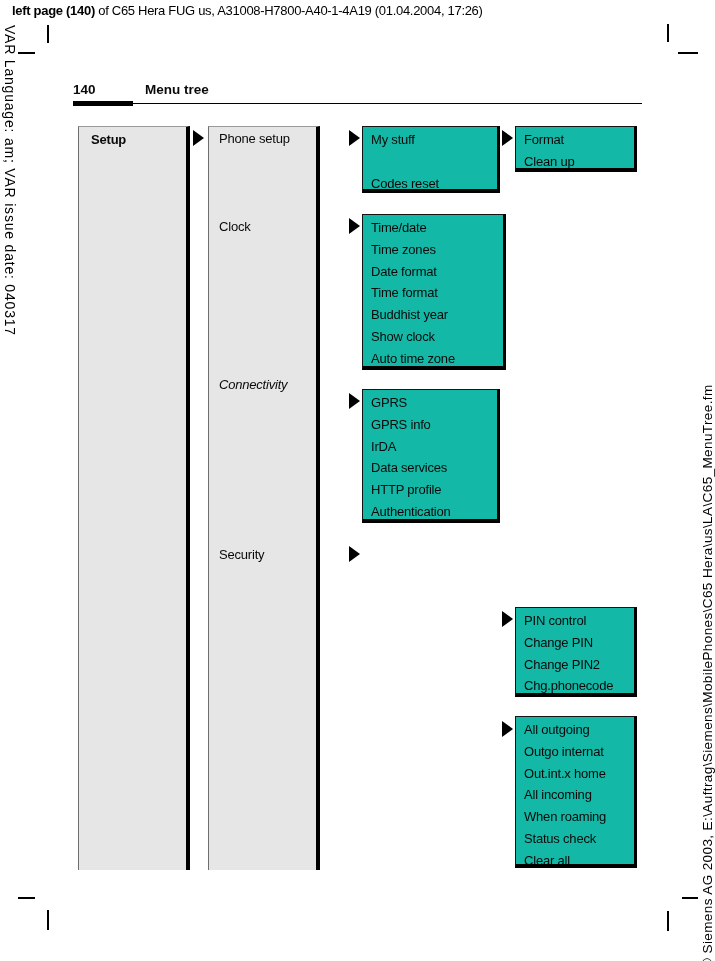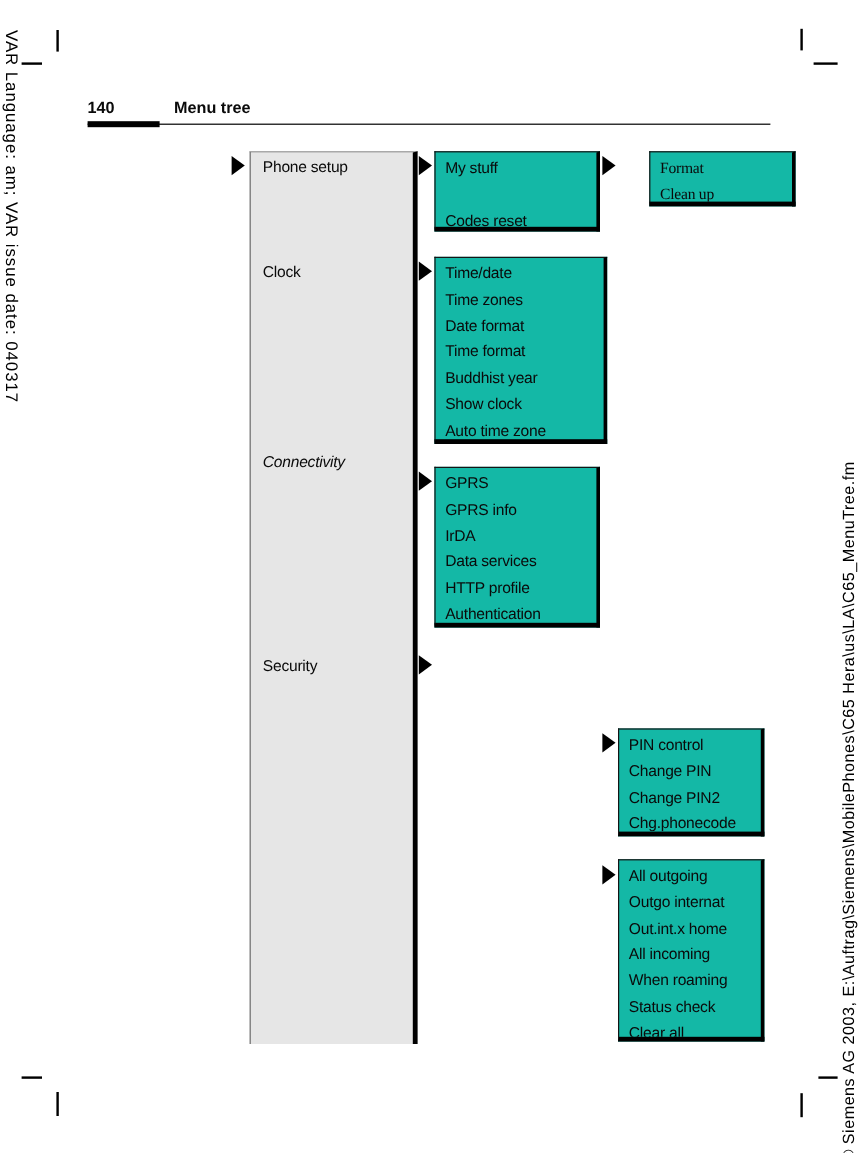--- a/index.html
+++ b/index.html
@@ -47,40 +47,44 @@
     border-top:8px solid transparent;border-bottom:8px solid transparent;
     border-left:11px solid #000;
   }
   .key-badge{vertical-align:-1px;margin-left:5px;}
 </style>
 </head>
 <body>
 
 <div class="page">
 
+  <div class="doc-header"><b>left page (140)</b><span> of C65 Hera FUG us, A31008-H7800-A40-1-4A19 (01.04.2004, 17:26)</span></div>
 
   <div class="mark" style="left:47px;top:25px;width:2px;height:18px;"></div>
   <div class="mark" style="left:18px;top:52px;width:17px;height:2px;"></div>
   <div class="mark" style="left:667px;top:24px;width:2px;height:18px;"></div>
   <div class="mark" style="left:678px;top:52px;width:20px;height:2px;"></div>
   <div class="mark" style="left:18px;top:897px;width:17px;height:2px;"></div>
   <div class="mark" style="left:47px;top:910px;width:2px;height:20px;"></div>
   <div class="mark" style="left:682px;top:897px;width:16px;height:2px;"></div>
   <div class="mark" style="left:667px;top:911px;width:2px;height:20px;"></div>
 
   <div class="margin-left-text">VAR Language: am; VAR issue date: 040317</div>
   <div class="margin-right-text">© Siemens AG 2003, E:\Auftrag\Siemens\MobilePhones\C65 Hera\us\LA\C65_MenuTree.fm</div>
 
   <div class="page-number">140</div>
   <div class="section-title">Menu tree</div>
   <div class="rule-thin"></div>
   <div class="rule-thick"></div>
 
+  <div class="col" style="left:78px;top:126px;width:112px;height:744px;">
+    <div class="col-label root-label" style="top:3px;">Setup</div>
+  </div>
 
-  <div class="col" style="left:208px;top:126px;width:140px;height:744px;">
+  <div class="col" style="left:208px;top:126px;width:112px;height:744px;">
     <div class="col-label" style="top:2px;">Phone setup</div>
     <div class="col-label" style="top:90px;">Clock</div>
     <div class="col-label" style="top:248px;font-style:italic;">Connectivity</div>
     <div class="col-label" style="top:418px;">Security</div>
   </div>
 
   <div class="arrow" style="left:193px;top:130px;"></div>
   <div class="arrow" style="left:349px;top:130px;"></div>
   <div class="arrow" style="left:349px;top:218px;"></div>
   <div class="arrow" style="left:349px;top:393px;"></div>
@@ -108,21 +112,21 @@
   <div class="menu-box" style="left:362px;top:389px;width:138px;height:134px;">
     <div class="row">GPRS</div>
     <div class="row">GPRS info</div>
     <div class="row">IrDA</div>
     <div class="row">Data services</div>
     <div class="row">HTTP profile</div>
     <div class="row">Authentication</div>
   </div>
 
 
-  <div class="menu-box" style="left:541px;top:126px;width:122px;height:46px;font-family:Liberation Serif, serif;">
+  <div class="menu-box" style="left:515px;top:126px;width:122px;height:46px;">
     <div class="row">Format</div>
     <div class="row">Clean up</div>
   </div>
 
   <div class="menu-box" style="left:515px;top:607px;width:122px;height:90px;">
     <div class="row">PIN control</div>
     <div class="row">Change PIN</div>
     <div class="row">Change PIN2</div>
     <div class="row">Chg.phonecode</div>
   </div>

